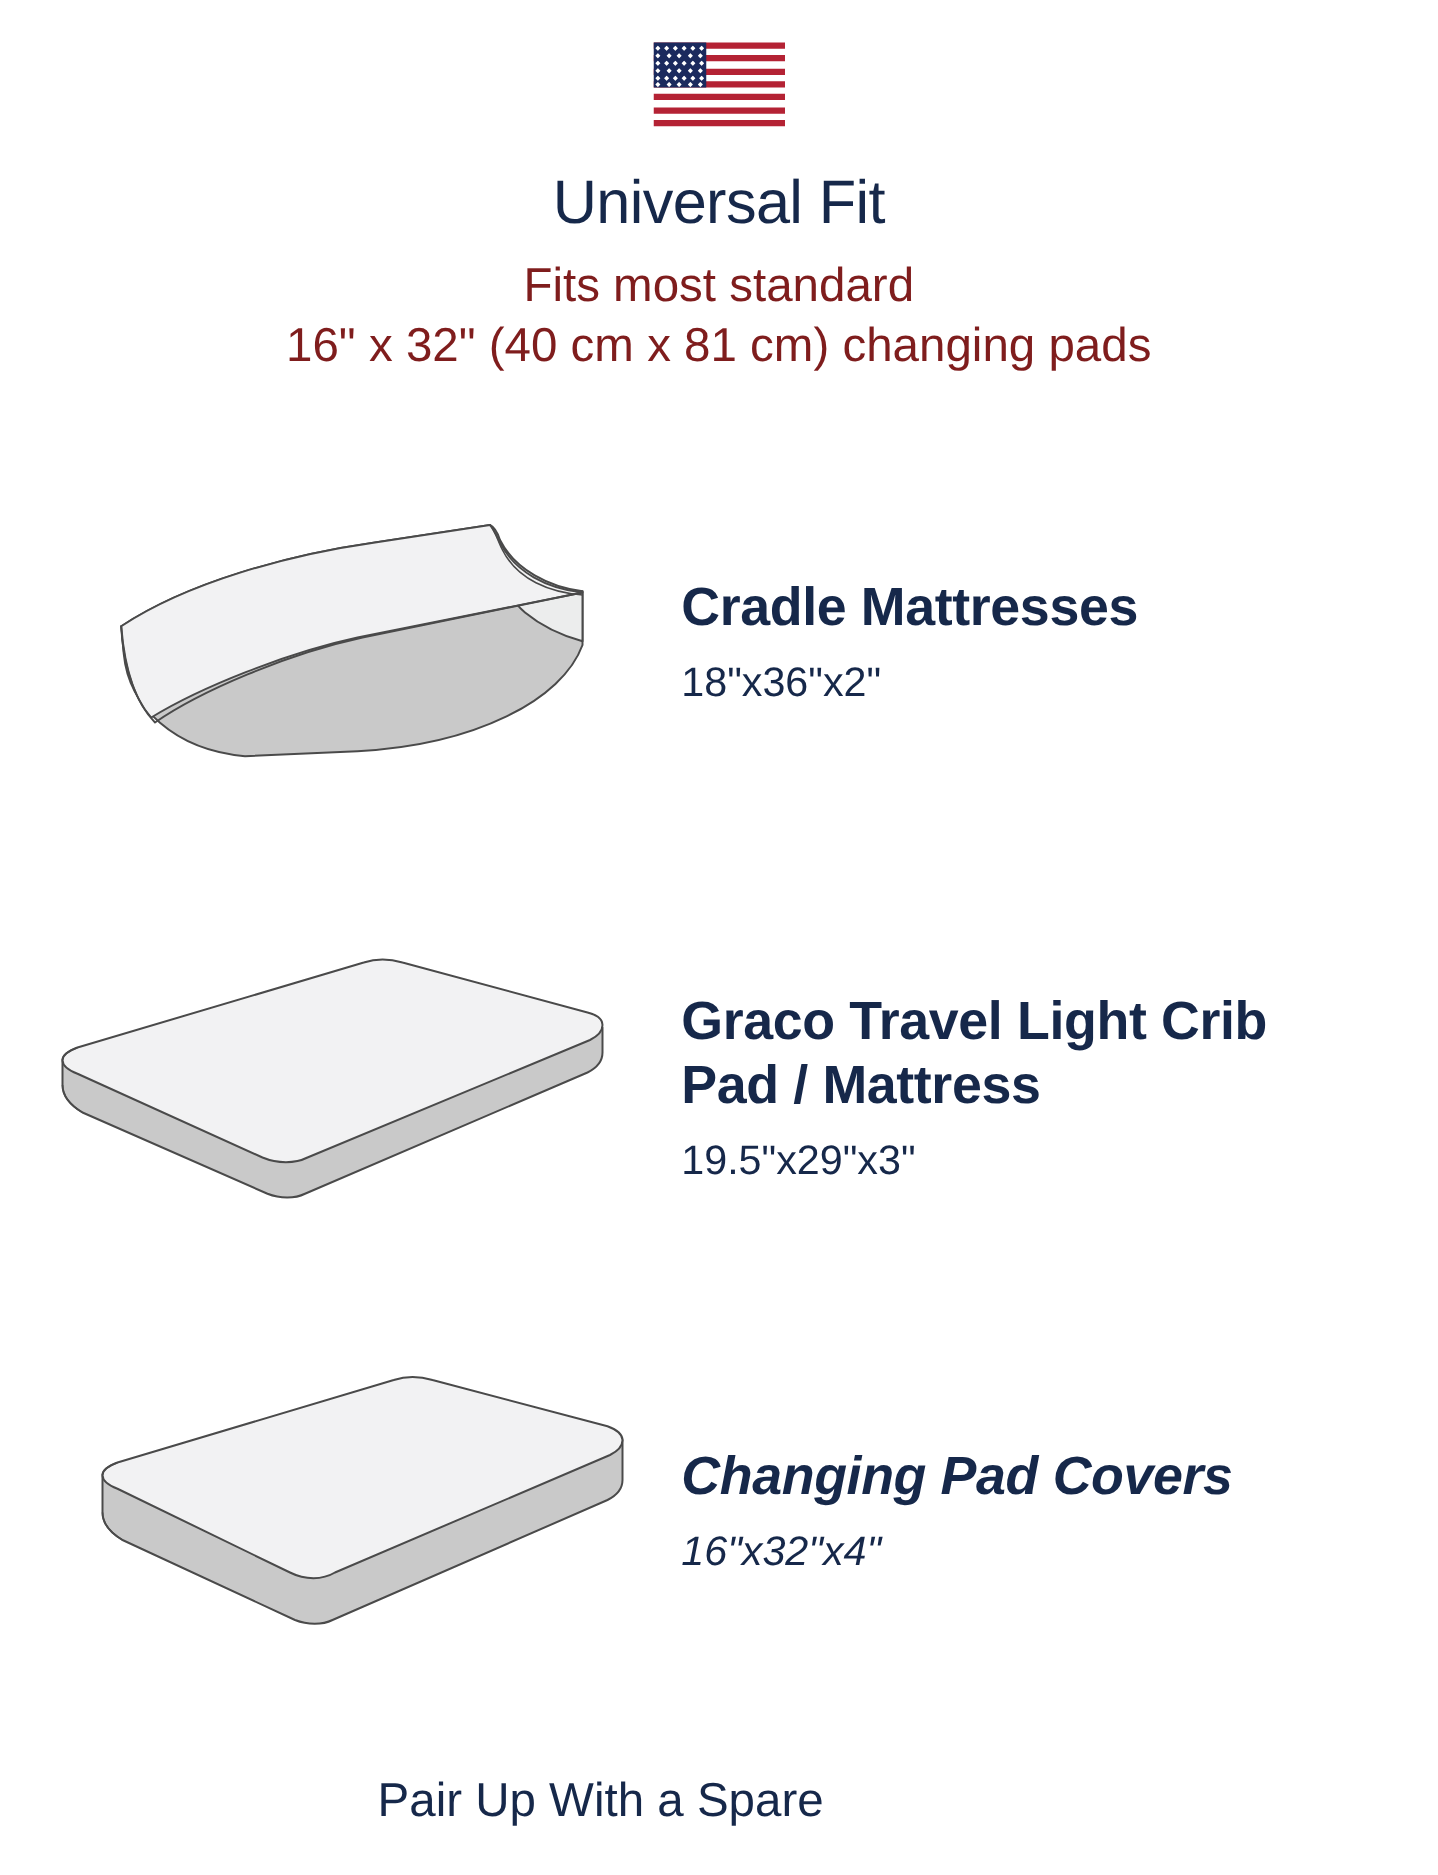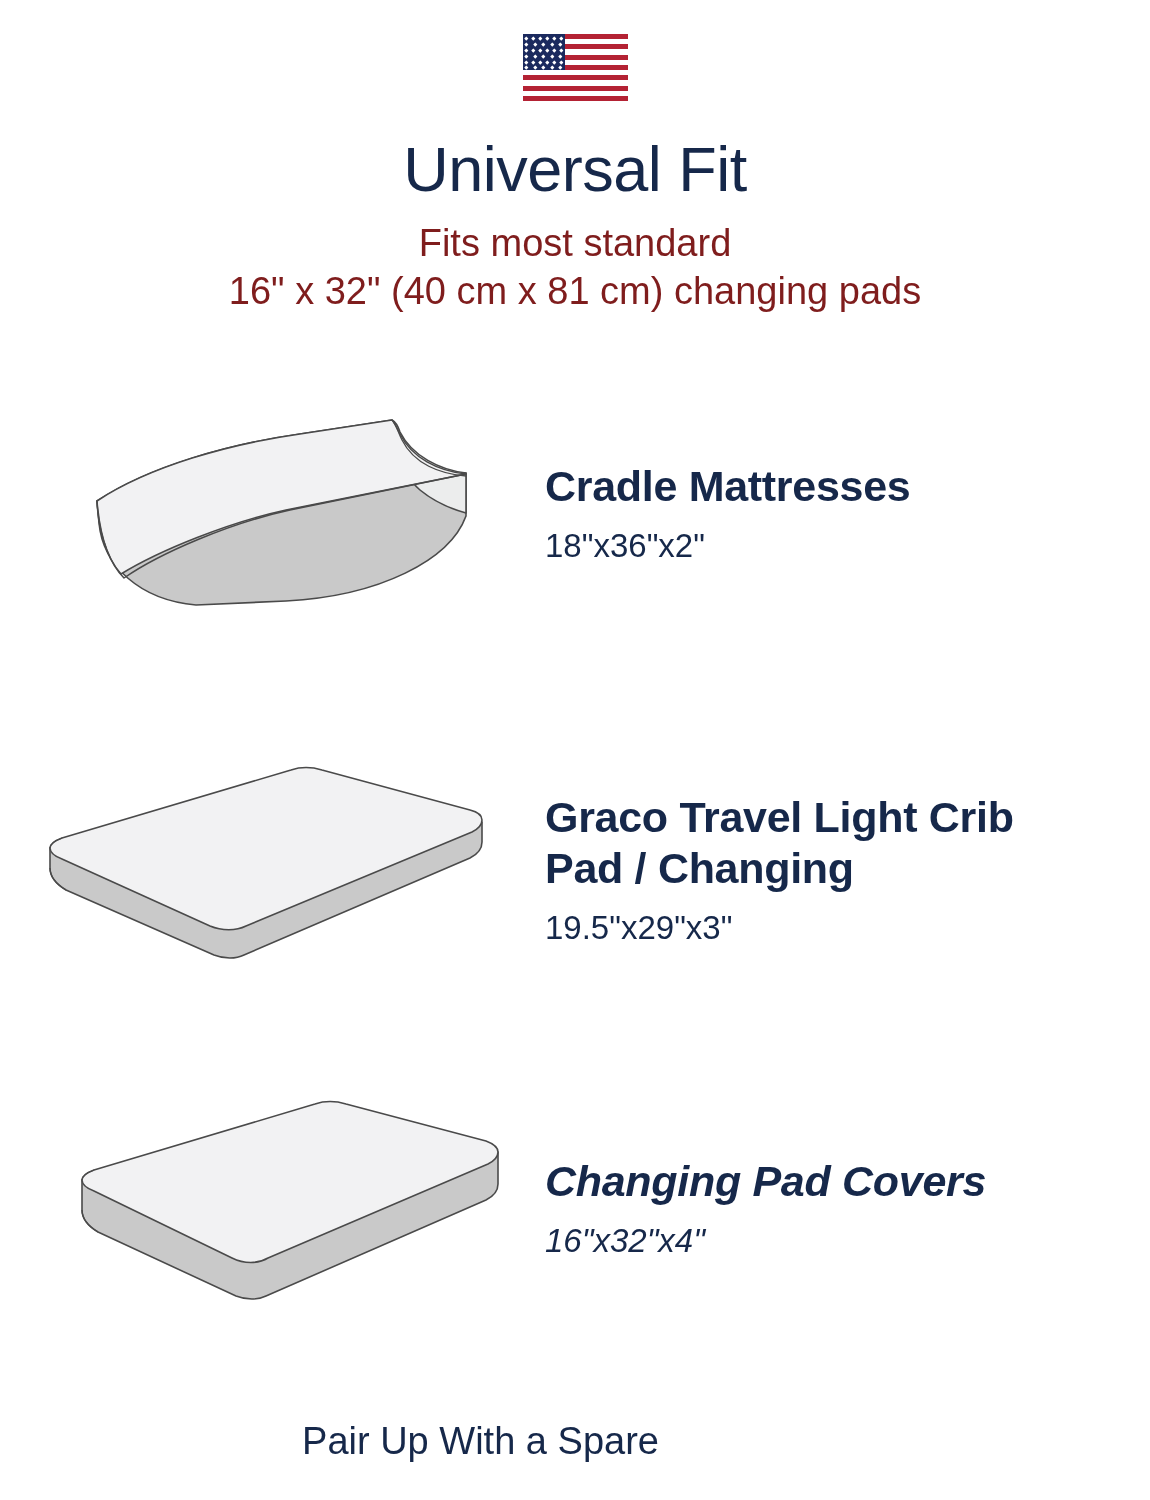--- a/index.html
+++ b/index.html
@@ -67,21 +67,21 @@
 
   
   .header {
     position: absolute;
     left: 0;
     top: 138px;
     width: 1150px;
     text-align: center;
   }
   .title {
-    font-size: 63px;
+    font-size: 49px;
     font-weight: 400;
     letter-spacing: -0.5px;
     line-height: 1.0;
     color: #16284a;
     margin: 0;
   }
   .subtitle {
     margin: 18px 0 0 0;
     font-size: 38px;
     font-weight: 400;
@@ -256,21 +256,21 @@
                L 322 10 C 312 7, 300 7, 291 10 Z" fill="#f2f2f3" stroke="#4a4a4a" stroke-width="1.6" stroke-linejoin="round"></path>
 
       <path d="M 50 88 C 50 84, 54 81, 62 78" fill="none" stroke="#4a4a4a" stroke-width="1.3"></path>
 
       <path d="M 50 108 C 50 116, 56 124, 66 130" fill="none" stroke="#4a4a4a" stroke-width="1.3"></path>
     </svg>
   </div>
   <div class="info">
     <div class="prod-name">
       <span>Graco Travel Light Crib</span><br>
-      <span>Pad / Changing</span>
+      <span>Pad / Mattress</span>
     </div>
     <div class="prod-dims">19.5"x29"x3"</div>
   </div>
 </div>
 
 <div class="row row-3">
   <div class="art">
     <svg width="545" height="220" viewBox="0 0 545 220" xmlns="http://www.w3.org/2000/svg">
 
       <path d="M 82 82 L 82 112 C 82 120, 88 128, 98 134 L 236 198 C 246 202, 258 202, 266 198 L 486 102

